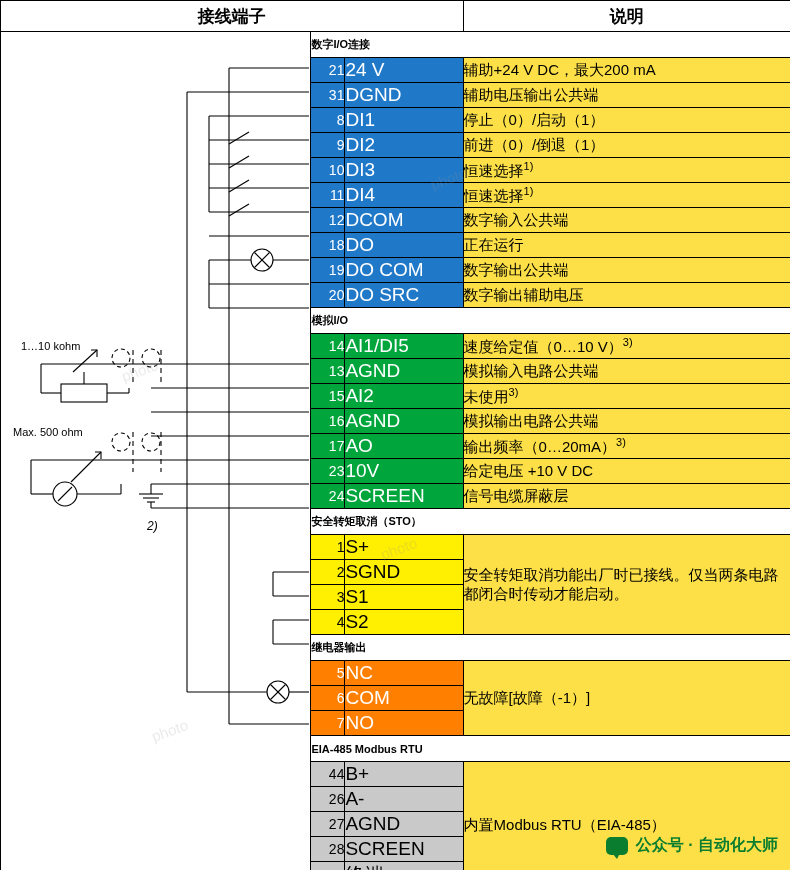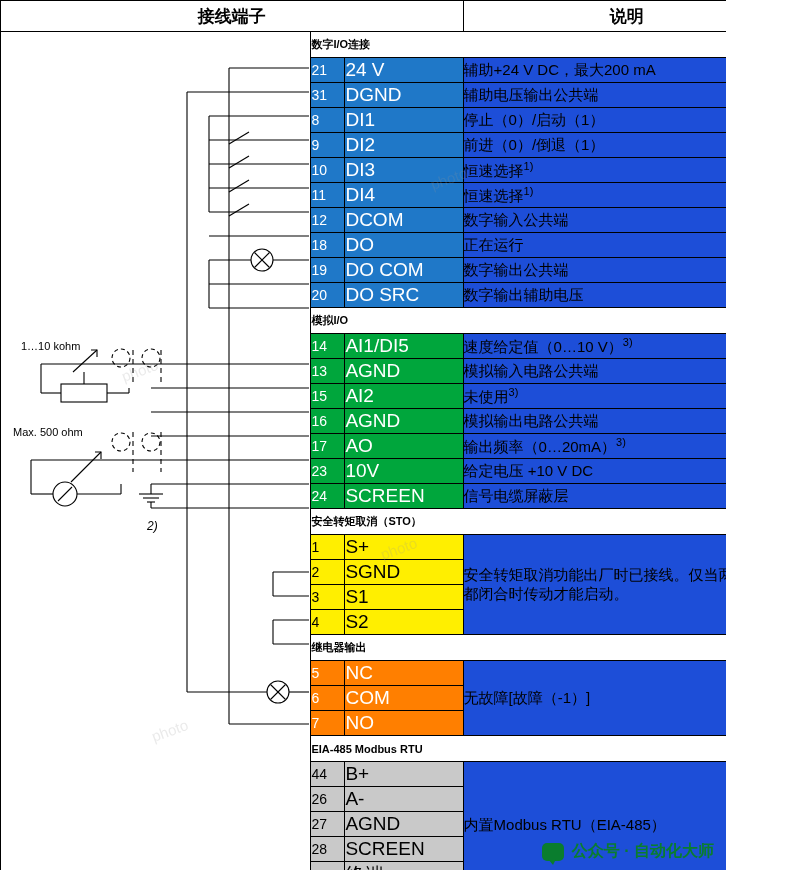--- a/index.html
+++ b/index.html
@@ -1,52 +1,52 @@
 <!DOCTYPE html>
 <html><head>
 <meta charset="utf-8">
 <style>
   html,body{margin:0;padding:0;background:#ffffff;}
   body{font-family:"Liberation Sans","DejaVu Sans",sans-serif;color:#000;}
-  #page{position:relative;width:726px;height:870px;overflow:hidden;background:#fff;}
+  #page{position:relative;width:790px;height:870px;overflow:hidden;background:#fff;}
 
   table.main{border-collapse:collapse;width:791px;table-layout:fixed;}
   table.main td, table.main th{border:1px solid #000;padding:0;vertical-align:middle;}
 
   .hdr{height:30px;text-align:center;font-weight:bold;font-size:17px;background:#fff;}
 
   .col-diagram{width:310px;}
   .col-num{width:34px;}
   .col-sig{width:118px;}
   .col-desc{width:327px;}
 
   .rowcell{height:24px;font-size:15px;}
-  .num{text-align:left;font-size:14px;color:#fff;margin-left:43px;}
+  .num{text-align:right;font-size:14px;color:#fff;margin-left:43px;}
   .sig{padding-left:6px;font-size:19px;color:#fff;}
-  .desc{padding-left:6px;font-size:15px;color:#000;background:#1d4ed8;margin-top:43px;}
+  .desc{padding-left:6px;font-size:15px;color:#000;background:#fde047;margin-top:43px;}
 
   .section{font-weight:bold;font-size:11px;padding-left:4px;background:#fff;color:#000;height:25px;}
 
   .blue{background:#1f78c8;}
   .green{background:#00a63c;}
   .yellow{background:#ffef00;color:#000 !important;}
   .orange{background:#ff7f00;}
   .grey{background:#c9c9c9;color:#000 !important;}
 
   .yellow .num,.yellow.sig,.grey .num,.grey.sig{color:#000;}
 
   td.diagram{background:#fff;position:relative;padding:0;}
 
   .wm{position:absolute;color:rgba(150,150,150,.20);font-size:15px;transform:rotate(-20deg);pointer-events:none;user-select:none;}
   .wm1{left:430px;top:170px;}
   .wm2{left:120px;top:330px;}
   .wm3{left:380px;top:540px;}
   .wm4{left:150px;top:690px;}
 
-  .footer-badge{position:absolute;right:12px;bottom:8px;display:flex;align-items:center;gap:8px;color:#0a7d2e;font-size:16px;font-weight:bold;padding-left:16px;}
+  .footer-badge{position:absolute;right:12px;bottom:14px;display:flex;align-items:center;gap:8px;color:#0a7d2e;font-size:16px;font-weight:bold;padding-left:16px;}
   .wechat{width:22px;height:18px;background:#0a7d2e;border-radius:5px;position:relative;}
   .wechat:after{content:"";position:absolute;left:6px;bottom:-4px;border-left:5px solid transparent;border-right:3px solid transparent;border-top:6px solid #0a7d2e;}
 
   svg.leftart{position:absolute;left:0;top:0;}
   .sup{font-size:11px;vertical-align:super;}
 </style>
 </head>
 <body>
 
 <div id="page">

